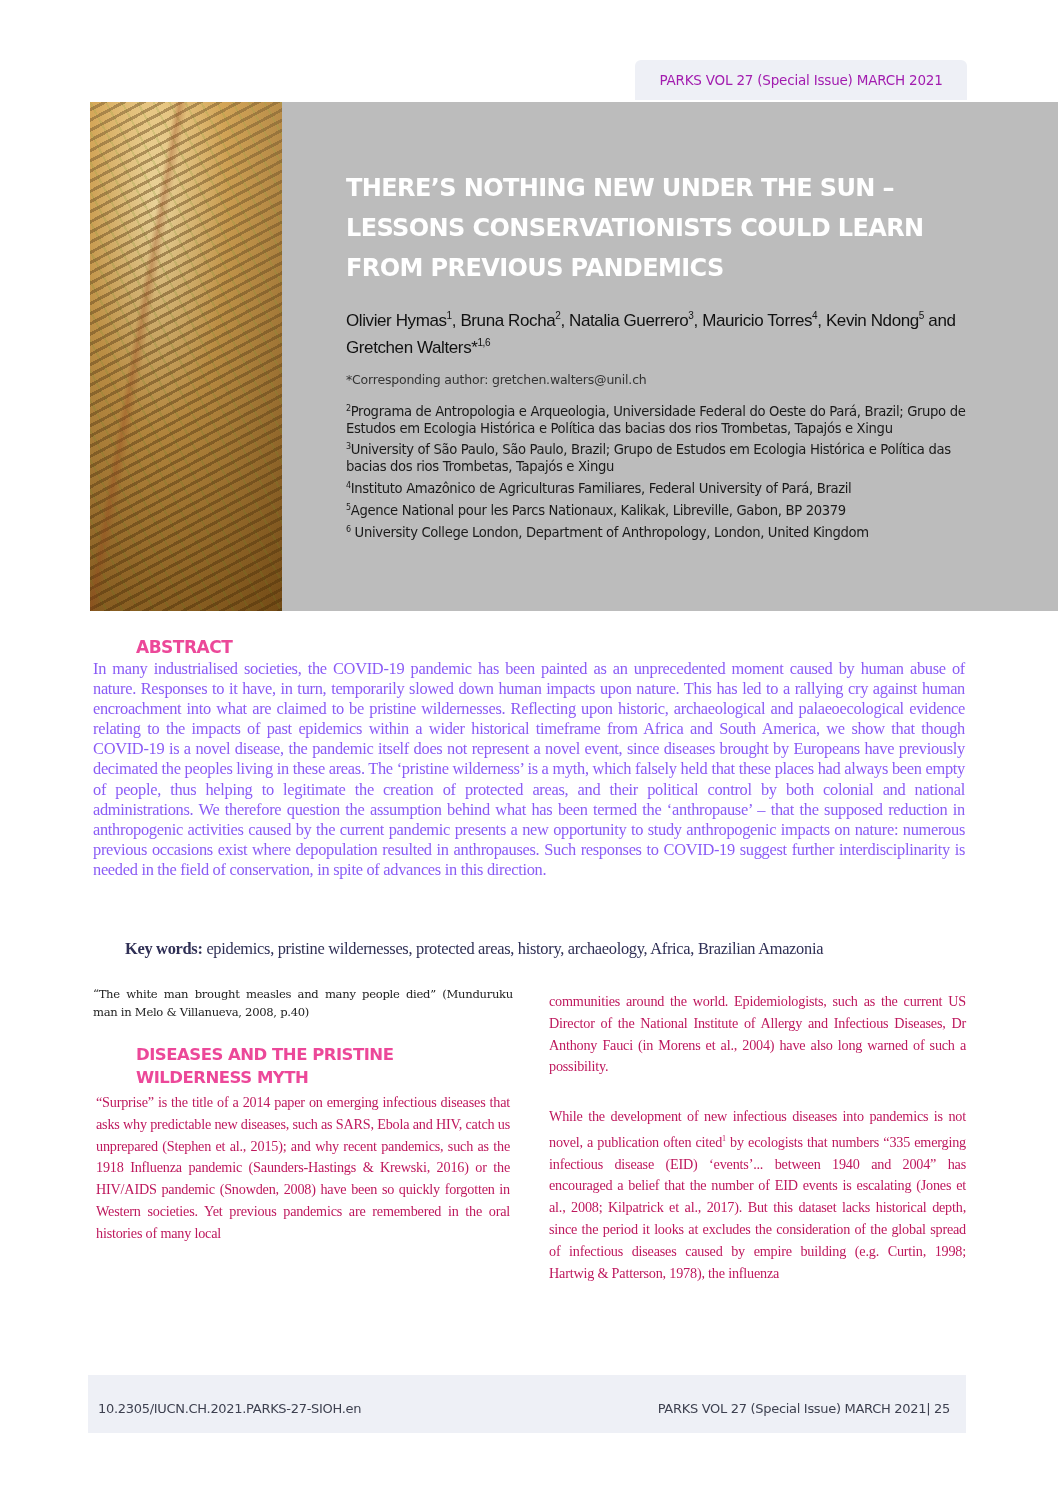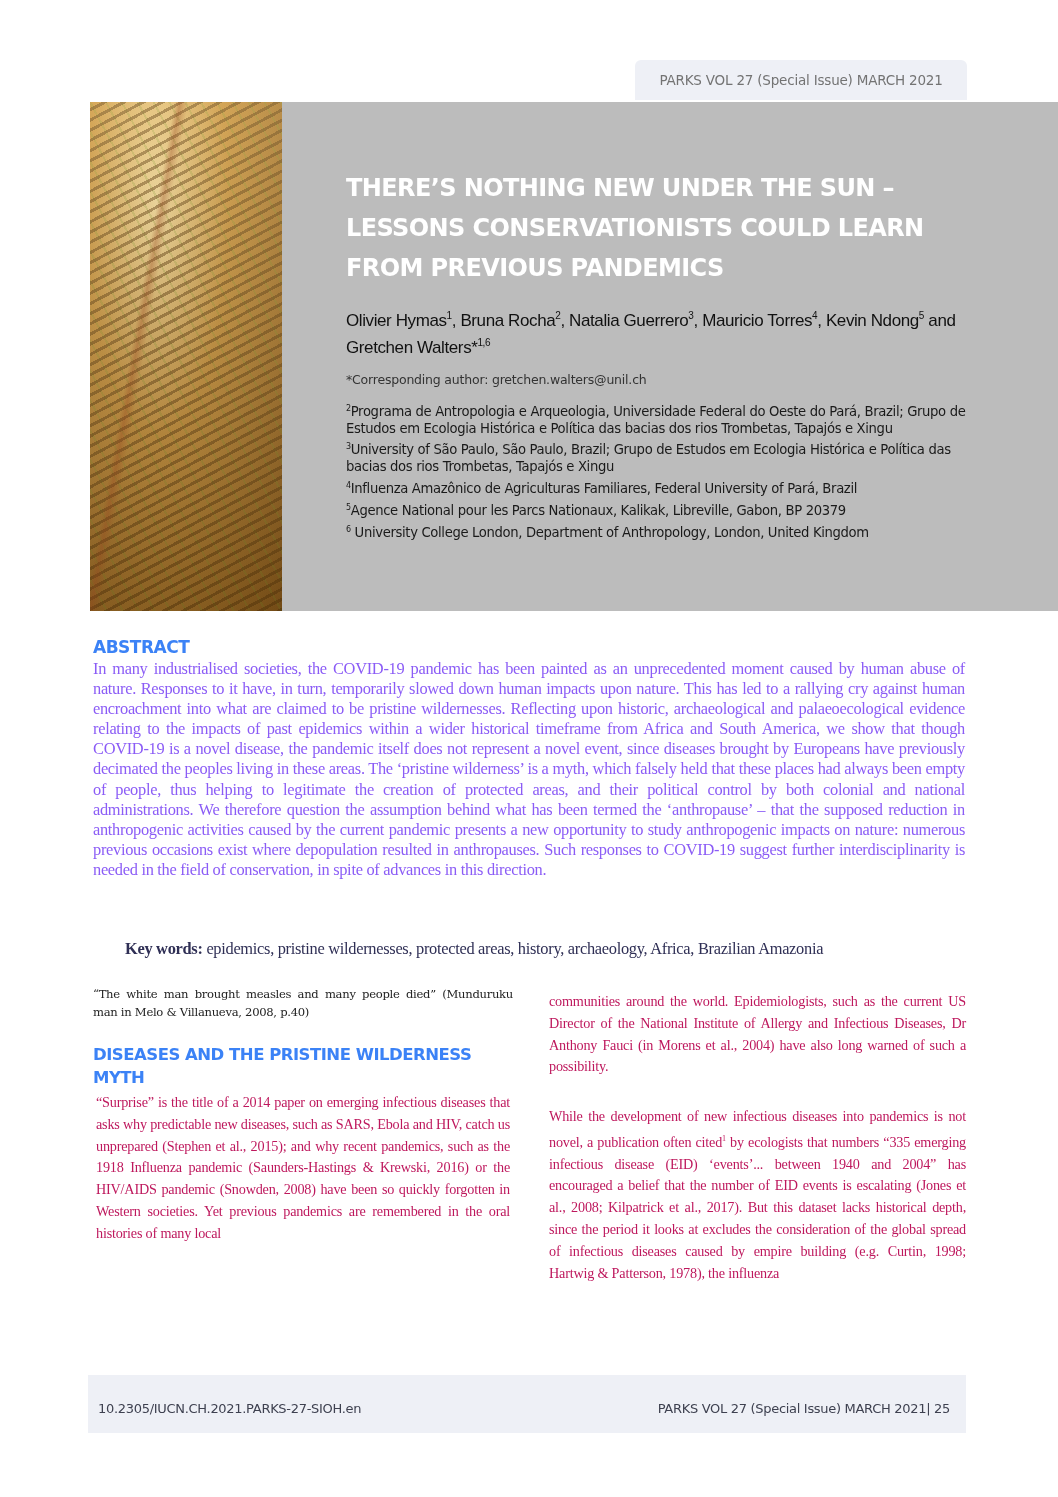--- a/index.html
+++ b/index.html
@@ -1,21 +1,21 @@
 <!DOCTYPE html>
 <html><head>
   <meta charset="utf-8">
   <style>
     html, body { margin: 0; padding: 0; background: #ffffff; }
     body { width: 1058px; height: 1497px; position: relative; overflow: hidden; font-family: "Liberation Sans", sans-serif; }
 
     .header-badge {
       position: absolute; left: 635px; top: 60px; width: 332px; height: 40px;
       background: #eef0f6; border-radius: 6px 6px 0 0;
-      color: #737373; font-family: "DejaVu Sans", sans-serif; font-size: 13.5px;
+      color: #a21caf; font-family: "DejaVu Sans", sans-serif; font-size: 13.5px;
       display: flex; align-items: center; justify-content: center; letter-spacing: -0.2px;
     }
 
     .cover-image {
       position: absolute; left: 90px; top: 102px; width: 192px; height: 509px;
       background:
         repeating-linear-gradient(-28deg, rgba(90,55,10,0.55) 0px, rgba(90,55,10,0.55) 3px, rgba(240,210,140,0.0) 3px, rgba(240,210,140,0.0) 9px),
         repeating-linear-gradient(62deg, rgba(120,150,40,0.25) 0px, rgba(120,150,40,0.25) 2px, transparent 2px, transparent 14px),
         radial-gradient(ellipse at 35% 20%, #f3dca0 0%, #c9923c 40%, #8a5a1c 100%),
         #a8742c;
@@ -48,21 +48,21 @@
       color: #333; font-family: "DejaVu Sans", sans-serif; font-size: 12.5px; letter-spacing: -0.2px;
     }
     .affiliations {
       position: absolute; left: 346px; top: 401px; width: 620px;
       color: #1a1a1a; font-family: "DejaVu Sans", sans-serif; font-size: 13.2px; line-height: 16.5px; letter-spacing: -0.35px;
     }
     .affiliations div { margin-bottom: 2px; }
     .affiliations sup { font-size: 8px; }
 
     .section-head {
-      color: #3b82f6; font-family: "DejaVu Sans", sans-serif; font-weight: bold; letter-spacing: -0.5px;
+      color: #ec4899; font-family: "DejaVu Sans", sans-serif; font-weight: bold; letter-spacing: -0.5px; margin-left: 43px;
     }
     .abstract-head { position: absolute; left: 93px; top: 637px; font-size: 17px; }
     .abstract-body {
       position: absolute; left: 93px; top: 659px; width: 872px;
       color: #8b5cf6; font-family: "Liberation Serif", serif; font-size: 16.4px; line-height: 20.1px;
       text-align: justify; letter-spacing: -0.3px; margin: 0;
     }
     .keywords {
       position: absolute; left: 93px; top: 939px; width: 872px;
       color: #2f2f55; font-family: "Liberation Serif", serif; font-size: 16.4px; letter-spacing: -0.3px;
@@ -108,21 +108,21 @@
 
 <div class="authors">
   <span>Olivier Hymas</span><sup>1</sup><span>, </span><span>Bruna Rocha</span><sup>2</sup><span>, </span><span>Natalia Guerrero</span><sup>3</sup><span>, </span><span>Mauricio Torres</span><sup>4</sup><span>, </span><span>Kevin Ndong</span><sup>5</sup><span> and </span><span>Gretchen Walters*</span><sup>1,6</sup>
 </div>
 
 <div class="corresponding">*Corresponding author: gretchen.walters@unil.ch</div>
 
 <div class="affiliations">
   <div><sup>2</sup><span>Programa de Antropologia e Arqueologia, Universidade Federal do Oeste do Pará, Brazil; Grupo de Estudos em Ecologia Histórica e Política das bacias dos rios Trombetas, Tapajós e Xingu</span></div>
   <div><sup>3</sup><span>University of São Paulo, São Paulo, Brazil; Grupo de Estudos em Ecologia Histórica e Política das bacias dos rios Trombetas, Tapajós e Xingu</span></div>
-  <div><sup>4</sup><span>Influenza Amazônico de Agriculturas Familiares, Federal University of Pará, Brazil</span></div>
+  <div><sup>4</sup><span>Instituto Amazônico de Agriculturas Familiares, Federal University of Pará, Brazil</span></div>
   <div><sup>5</sup><span>Agence National pour les Parcs Nationaux, Kalikak, Libreville, Gabon, BP 20379</span></div>
   <div><sup>6</sup><span> University College London, Department of Anthropology, London, United Kingdom</span></div>
 </div>
 
 <div class="section-head abstract-head">ABSTRACT</div>
 <p class="abstract-body">In many industrialised societies, the COVID-19 pandemic has been painted as an unprecedented moment caused by human abuse of nature. Responses to it have, in turn, temporarily slowed down human impacts upon nature. This has led to a rallying cry against human encroachment into what are claimed to be pristine wildernesses. Reflecting upon historic, archaeological and palaeoecological evidence relating to the impacts of past epidemics within a wider historical timeframe from Africa and South America, we show that though COVID-19 is a novel disease, the pandemic itself does not represent a novel event, since diseases brought by Europeans have previously decimated the peoples living in these areas. The ‘pristine wilderness’ is a myth, which falsely held that these places had always been empty of people, thus helping to legitimate the creation of protected areas, and their political control by both colonial and national administrations. We therefore question the assumption behind what has been termed the ‘anthropause’ – that the supposed reduction in anthropogenic activities caused by the current pandemic presents a new opportunity to study anthropogenic impacts on nature: numerous previous occasions exist where depopulation resulted in anthropauses. Such responses to COVID-19 suggest further interdisciplinarity is needed in the field of conservation, in spite of advances in this direction.</p>
 
 <div class="keywords">
   <b>Key words:</b><span> epidemics, pristine wildernesses, protected areas, history, archaeology, Africa, Brazilian Amazonia</span>
 </div>

